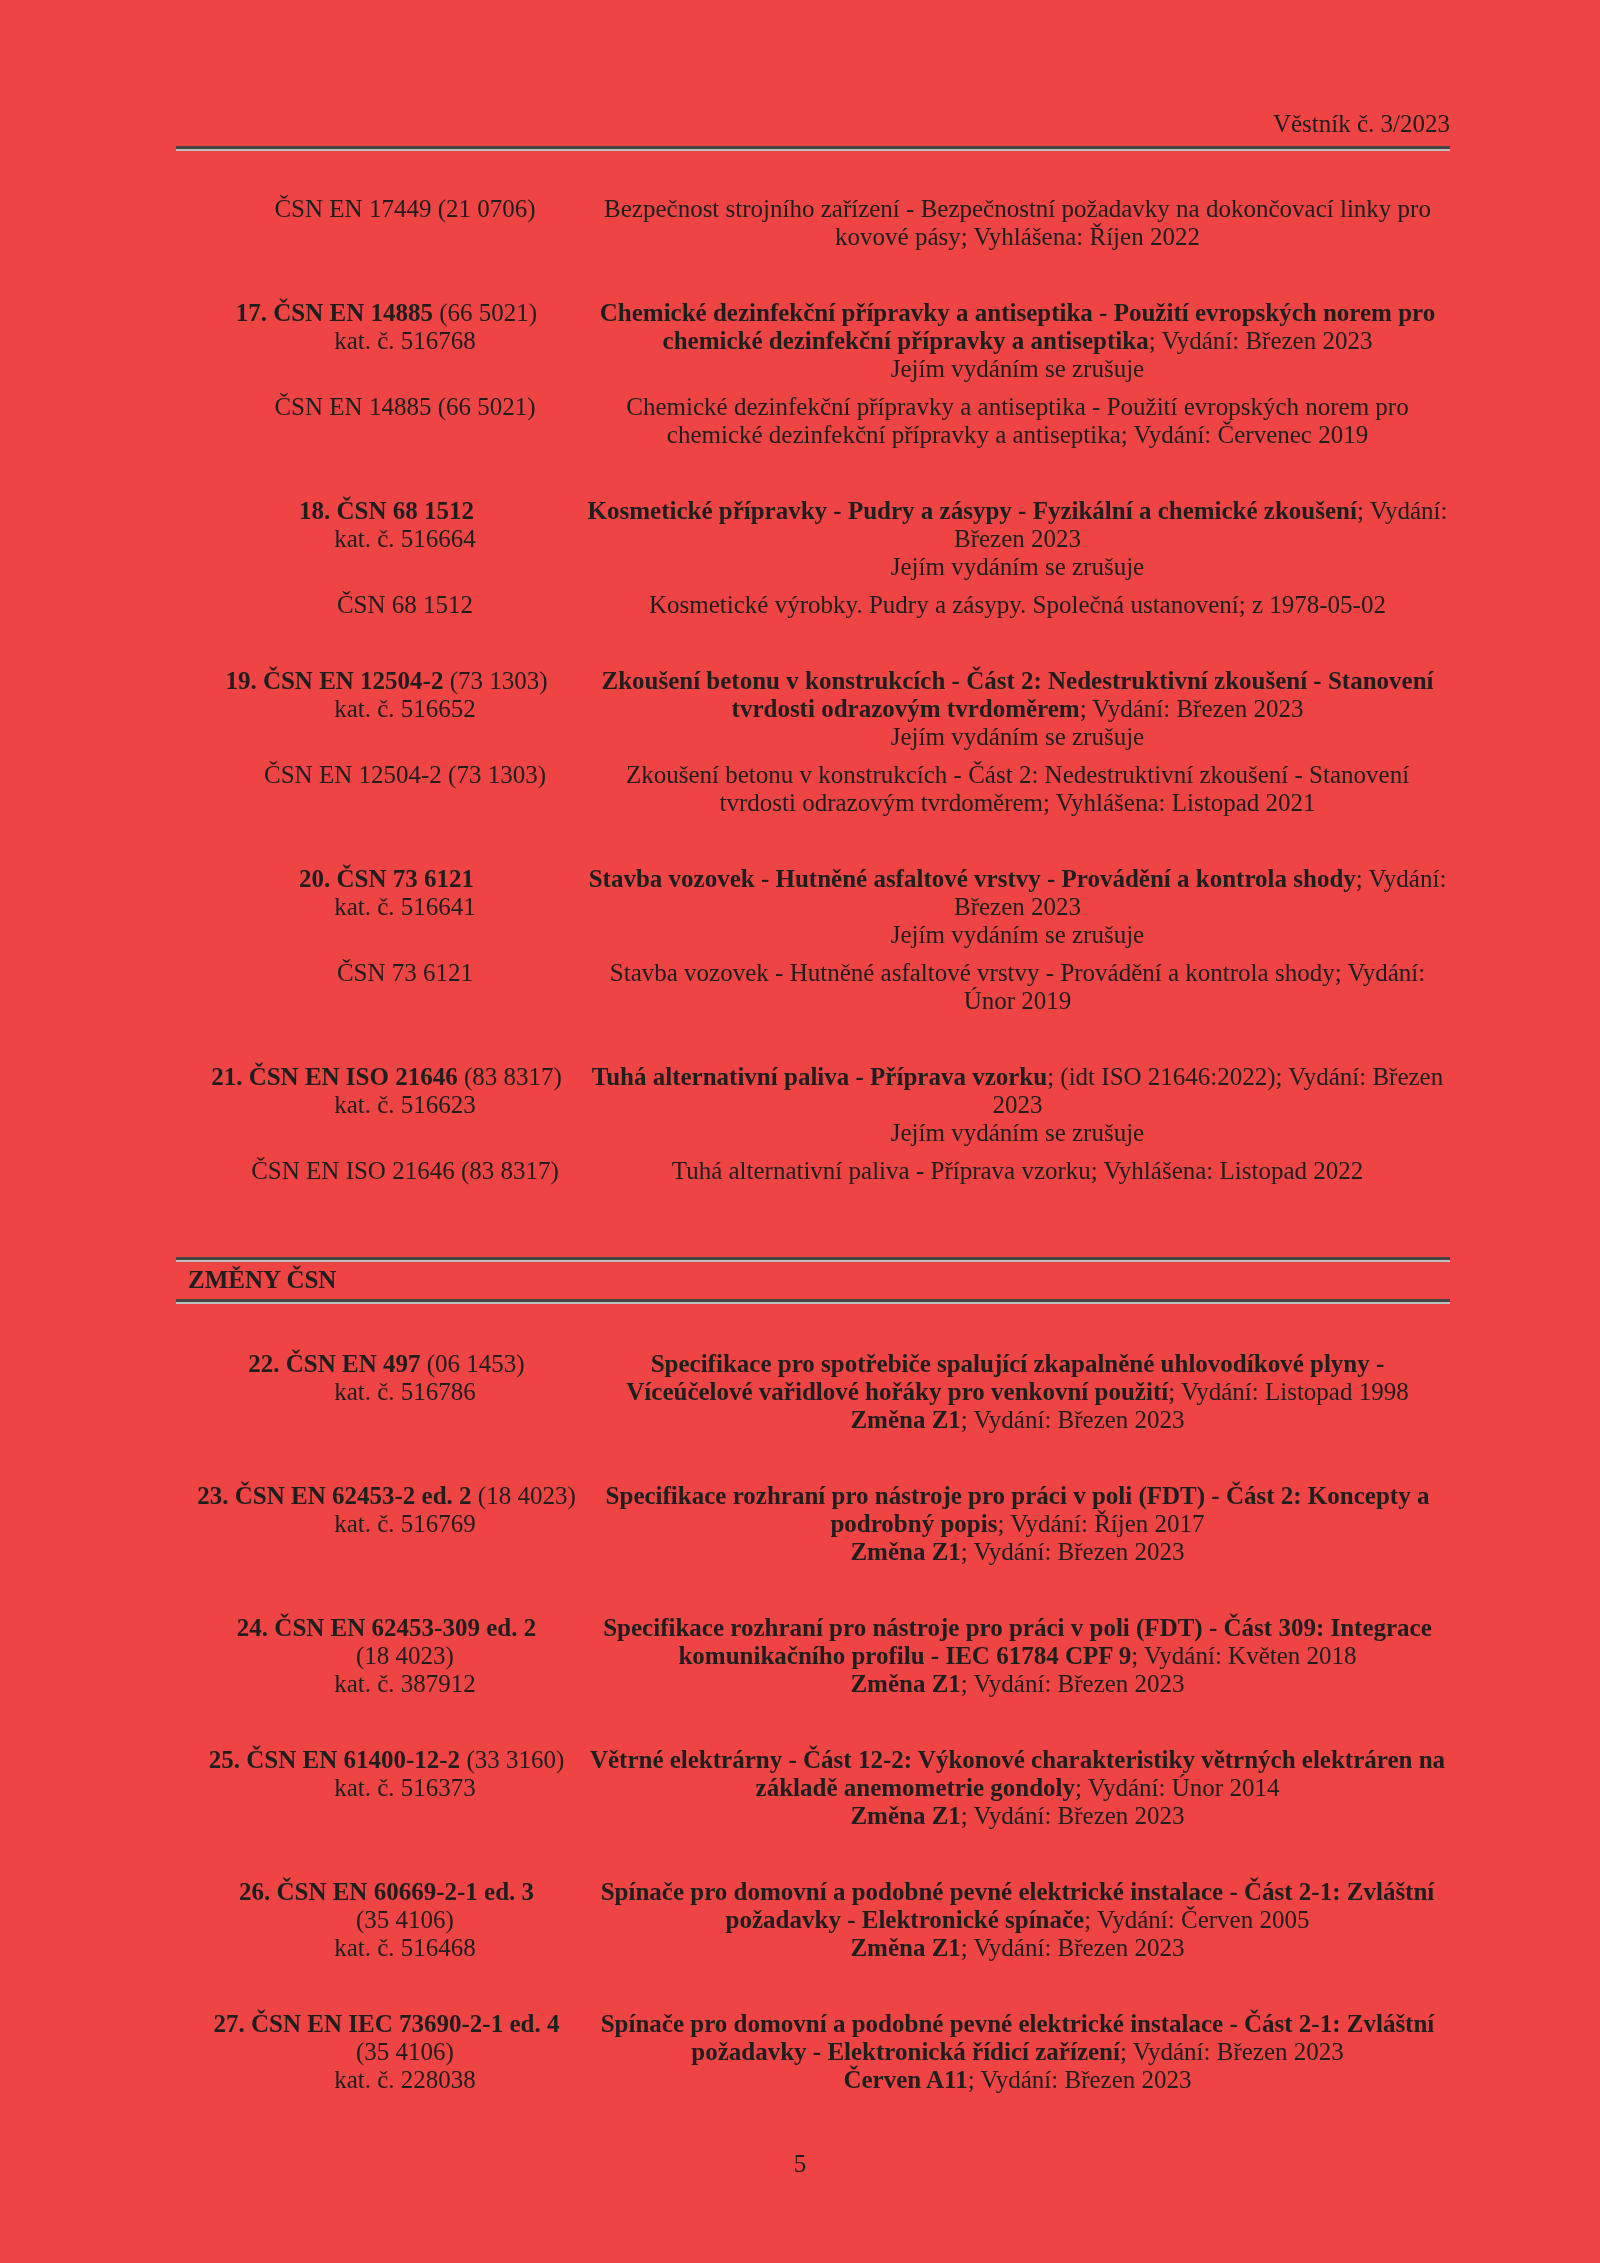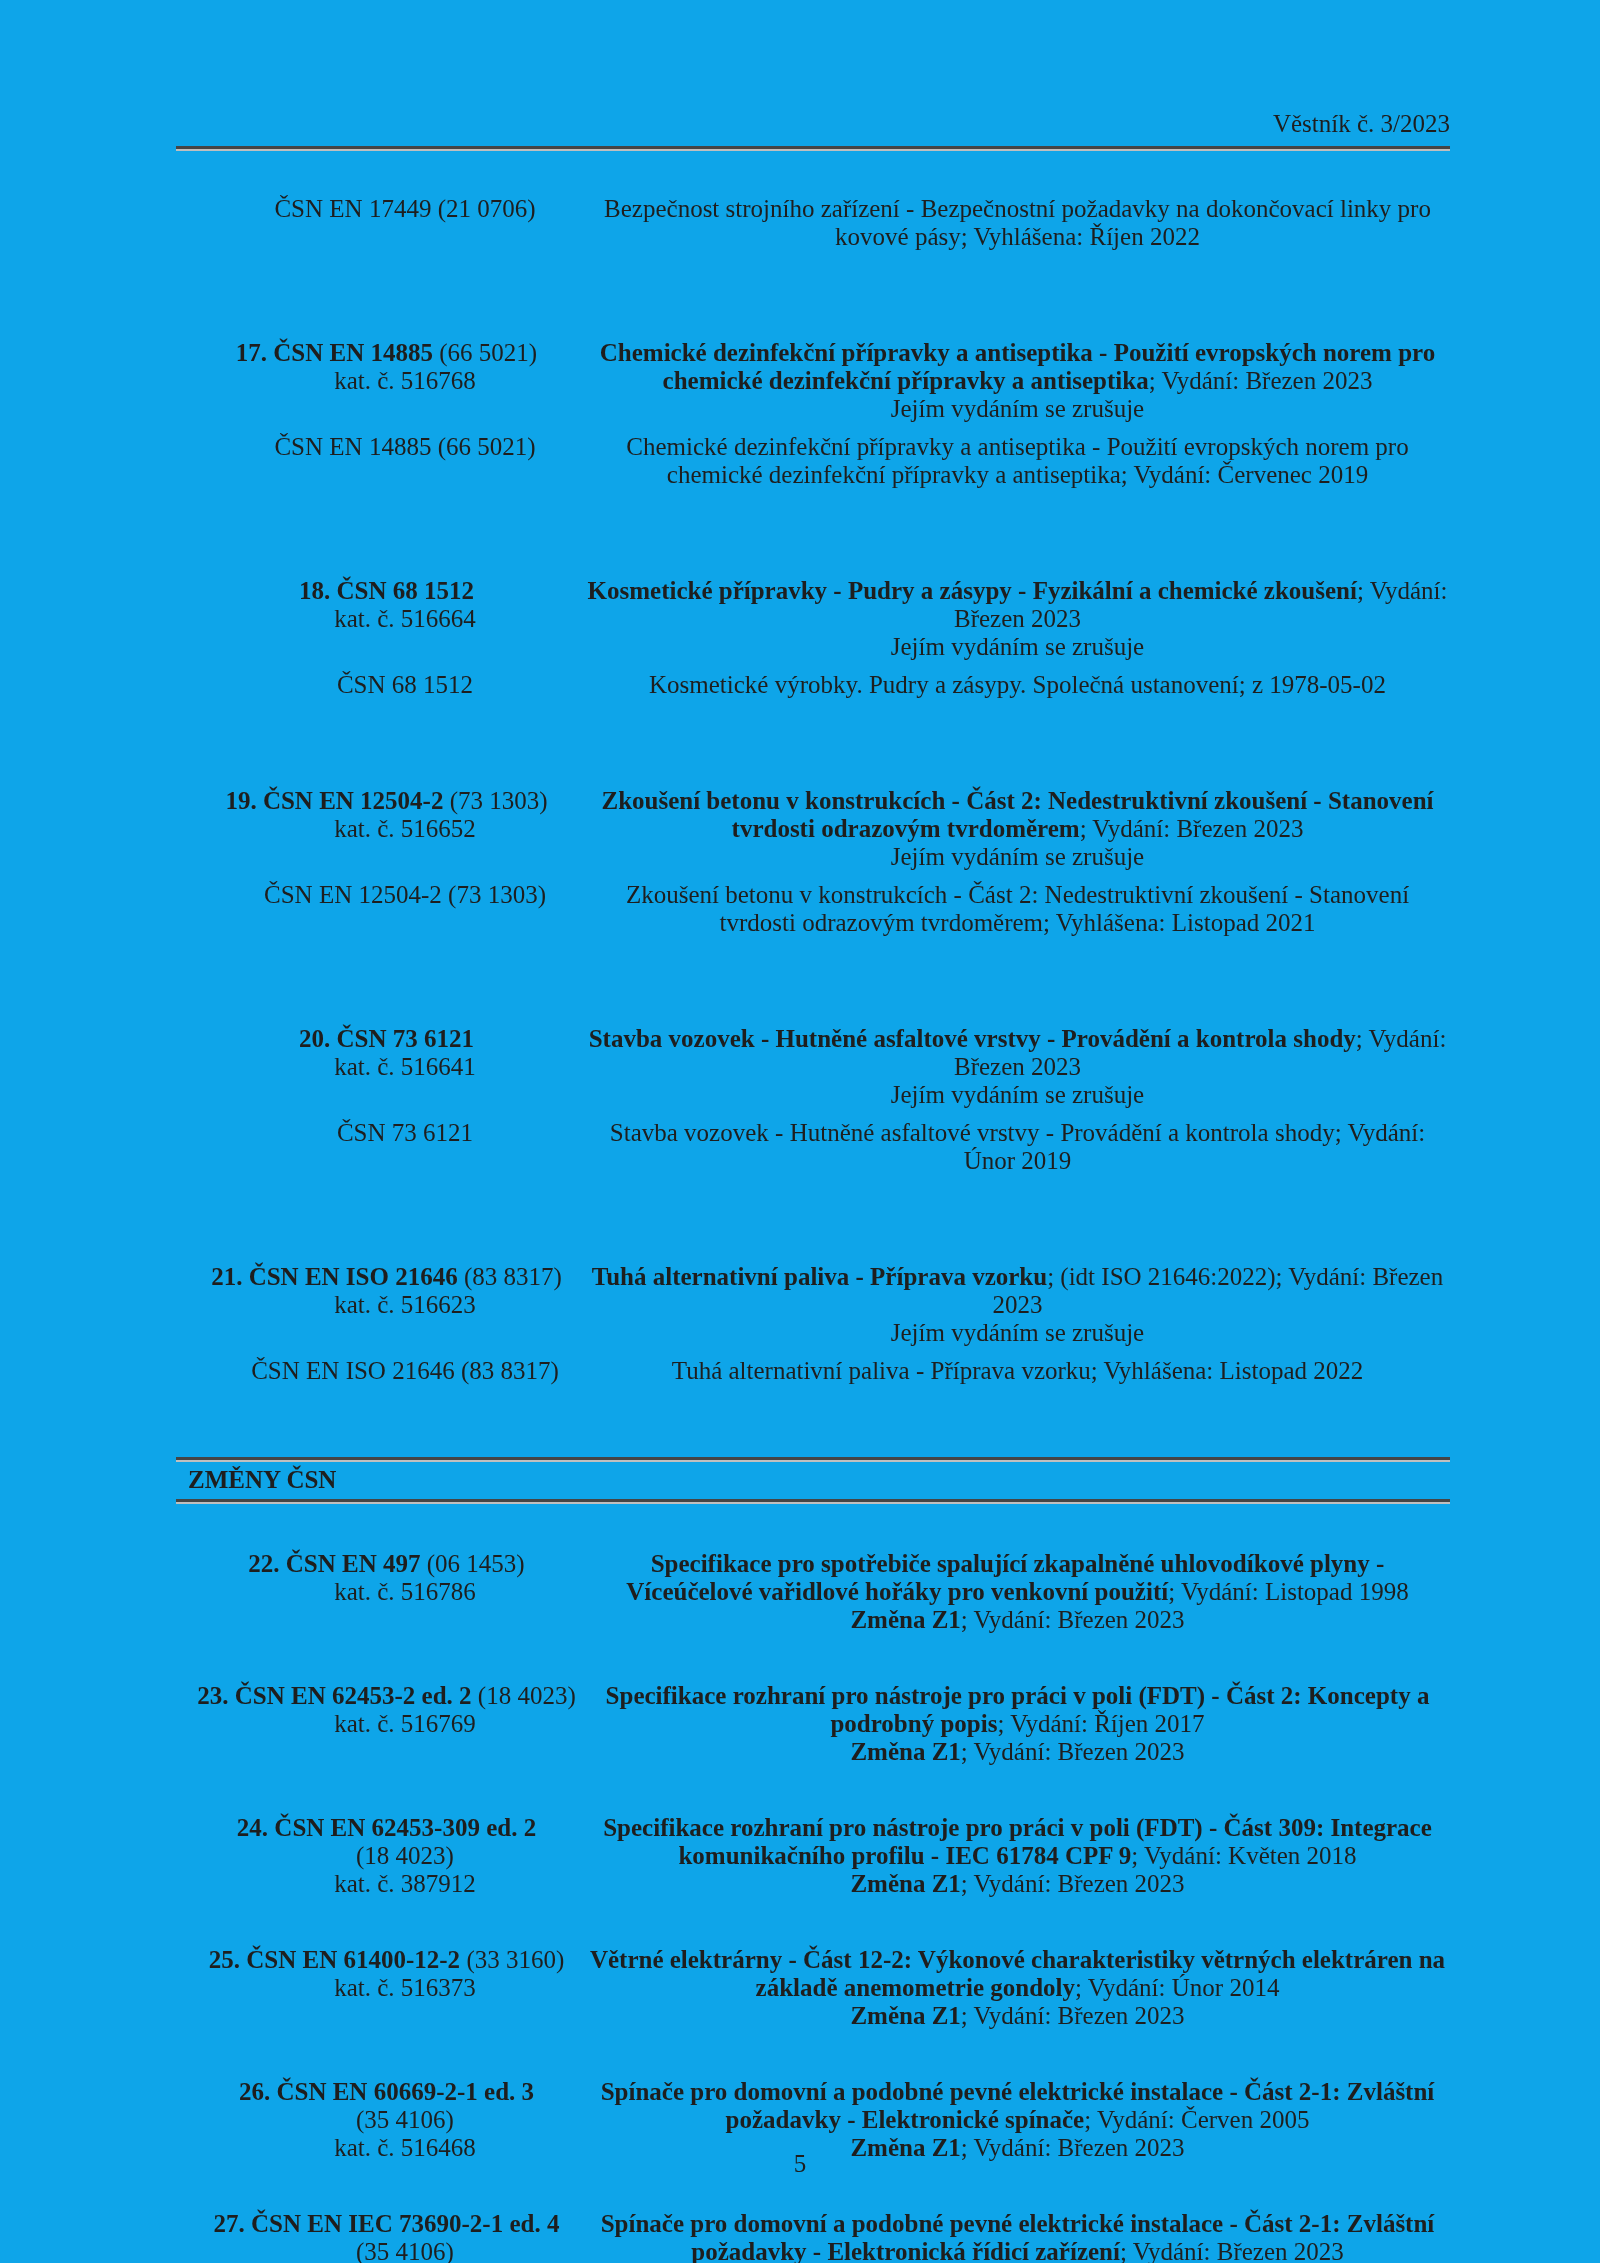--- a/index.html
+++ b/index.html
@@ -1,32 +1,32 @@
 <!DOCTYPE html>
 <html><head>
 <meta charset="utf-8">
 <style>
   html,body { margin:0; padding:0; background:#ffffff; }
   .page {
     position:relative;
     width:1600px; height:2263px;
-    background:#0ea5e9;
+    background:#ef4444;
     color:#1e1e1e;
     font-family:"Liberation Serif","DejaVu Serif",serif;
     font-size:25px; line-height:28px;
     overflow:hidden;
     box-sizing:border-box;
   }
   .frame { margin-left:176px; width:1274px; }
   .header-text { padding-top:110px; text-align:right; }
   .rule { height:3px; background:#454545; box-shadow:0 2px 0 #bfbfbf; }
   .header-rule { margin-top:8px; }
   .row { display:grid; grid-template-columns:397px 865px; padding-left:12px;text-align:center; }
   .intro { margin-top:46px; }
-  .entry { margin-top:88px; }
+  .entry { margin-top:48px; }
   .chg { margin-top:48px; }
   .sub-row { margin-top:10px; }
   .b { font-weight:bold; }
   .l1 { font-weight:bold; white-space:nowrap; }
   .l1 .code { font-weight:normal; }
   .ind { padding-left:37px; }
   .section { margin-top:72px; }
   .section-title { padding:6px 0 5px 12px; font-weight:bold; }
   .page-number {
     position:absolute; bottom:85px; left:0; width:100%;

